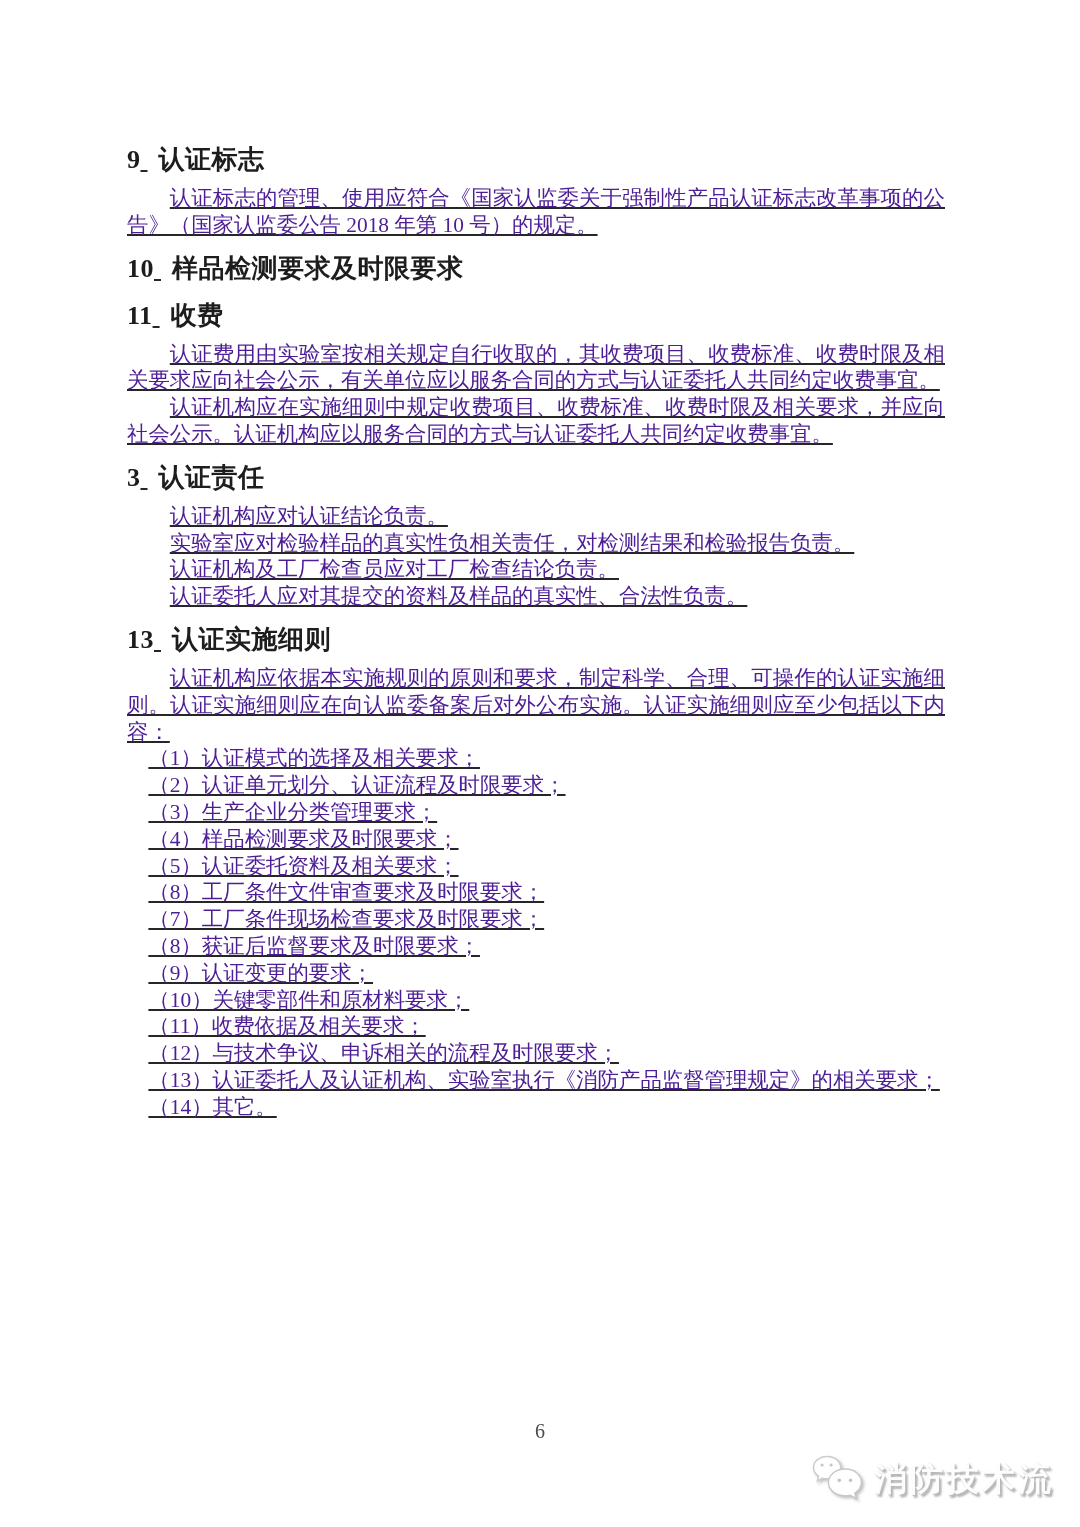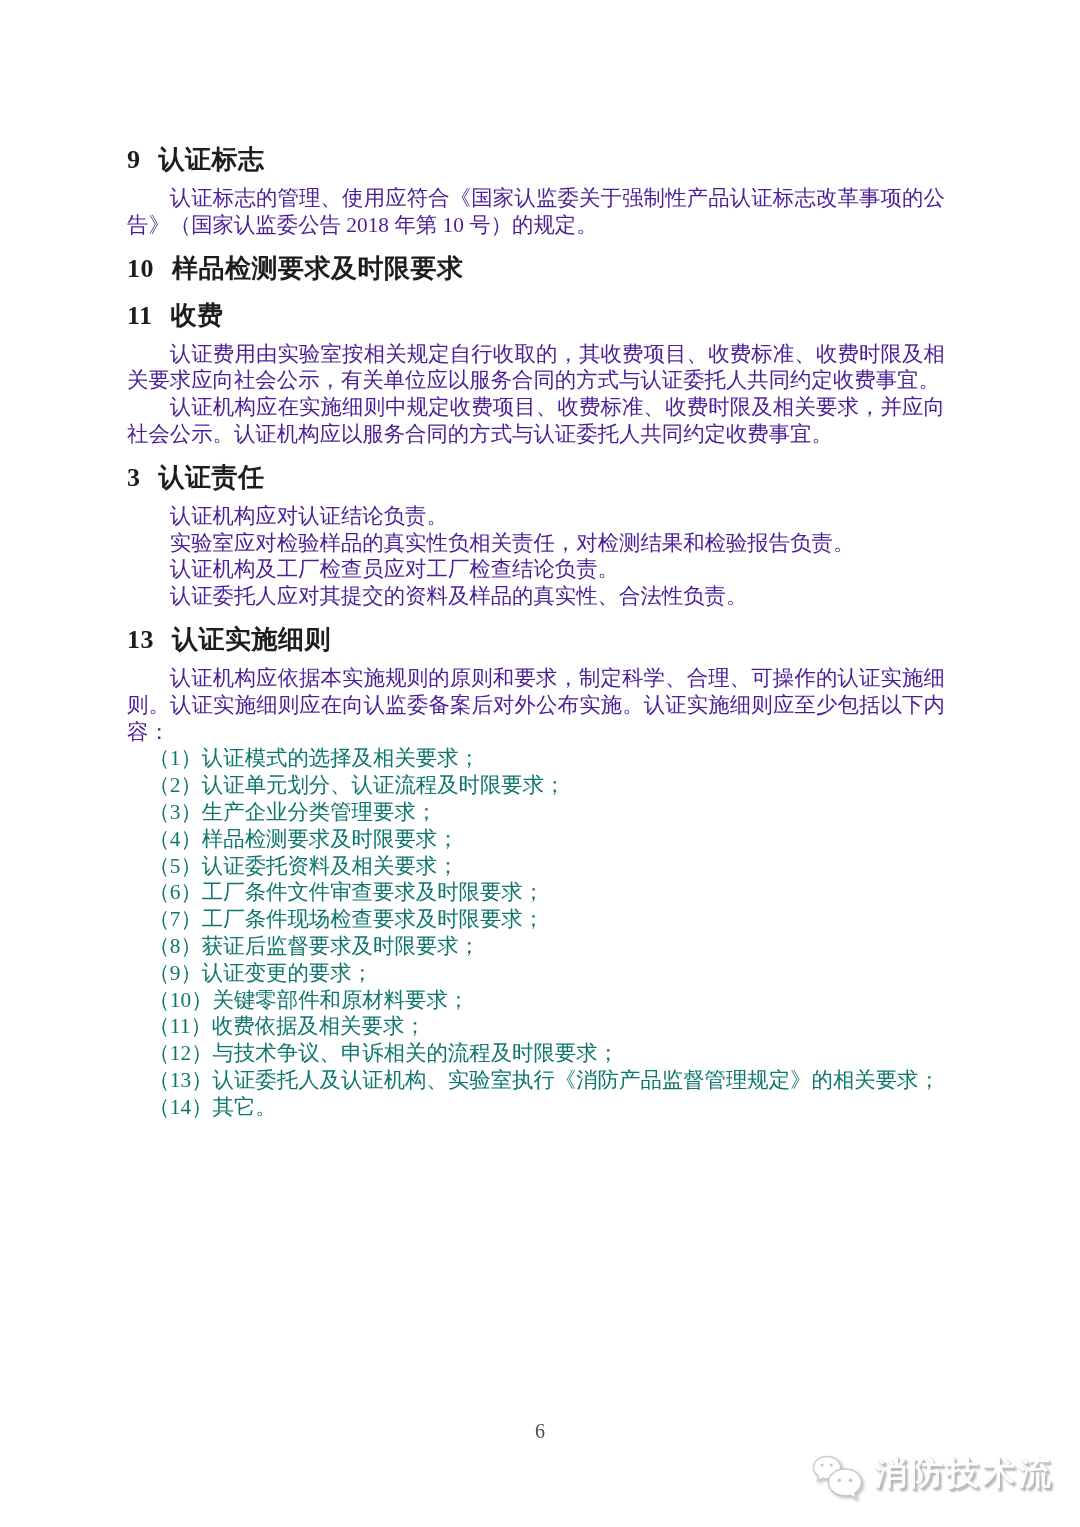--- a/index.html
+++ b/index.html
@@ -16,20 +16,21 @@
   .page {
     position: absolute;
     inset: 0;
     background: #ffffff;
   }
   .content {
     position: absolute;
     left: 127px;
     top: 130px;
     width: 818px;
+    text-decoration: underline;
   }
   .section-heading {
     font-size: 26px;
     line-height: 34px;
     font-weight: bold;
     color: #1d1d1d;
     margin: 13px 0 8px 0;
     letter-spacing: 0.5px;
     white-space: nowrap;
   }
@@ -41,39 +42,39 @@
     text-align: justify;
     text-justify: inter-ideograph;
     text-indent: 2em;
     color: #4c1d95;
   }
   .rule-list { margin: 0; }
   .rule-item {
     font-size: 21.4px;
     line-height: 26.8px;
     padding-left: 1em;
-    color: #0f766e;
+    color: #4c1d95;
     white-space: nowrap;
   }
   .page-number {
     position: absolute;
     top: 1418px;
     left: 0;
     width: 1080px;
     text-align: center;
     font-size: 20px;
     line-height: 26px;
     color: #4a4a4a;
   }
   .watermark {
     position: absolute;
     right: 26px;
     bottom: 20px;
     display: flex;
-    align-items: flex-start;
+    align-items: center;
     gap: 8px;
   }
   .watermark-icon {
     width: 58px;
     height: 56px;
     filter: drop-shadow(2px 2px 1.5px rgba(120,120,120,0.45));
   }
   .watermark-text {
     font-size: 33px;
     font-weight: bold;
@@ -131,21 +132,21 @@
         <span class="h-num">13</span>
         <span class="h-title">认证实施细则</span>
       </h2>
       <p class="para">认证机构应依据本实施规则的原则和要求，制定科学、合理、可操作的认证实施细则。认证实施细则应在向认监委备案后对外公布实施。认证实施细则应至少包括以下内容：</p>
       <div class="rule-list">
         <p class="rule-item">（1）认证模式的选择及相关要求；</p>
         <p class="rule-item">（2）认证单元划分、认证流程及时限要求；</p>
         <p class="rule-item">（3）生产企业分类管理要求；</p>
         <p class="rule-item">（4）样品检测要求及时限要求；</p>
         <p class="rule-item">（5）认证委托资料及相关要求；</p>
-        <p class="rule-item">（6）工厂条件文件审查要求及时限要求；</p>
+        <p class="rule-item">（8）工厂条件文件审查要求及时限要求；</p>
         <p class="rule-item">（7）工厂条件现场检查要求及时限要求；</p>
         <p class="rule-item">（8）获证后监督要求及时限要求；</p>
         <p class="rule-item">（9）认证变更的要求；</p>
         <p class="rule-item">（10）关键零部件和原材料要求；</p>
         <p class="rule-item">（11）收费依据及相关要求；</p>
         <p class="rule-item">（12）与技术争议、申诉相关的流程及时限要求；</p>
         <p class="rule-item">（13）认证委托人及认证机构、实验室执行《消防产品监督管理规定》的相关要求；</p>
         <p class="rule-item">（14）其它。</p>
       </div>
     </section>

